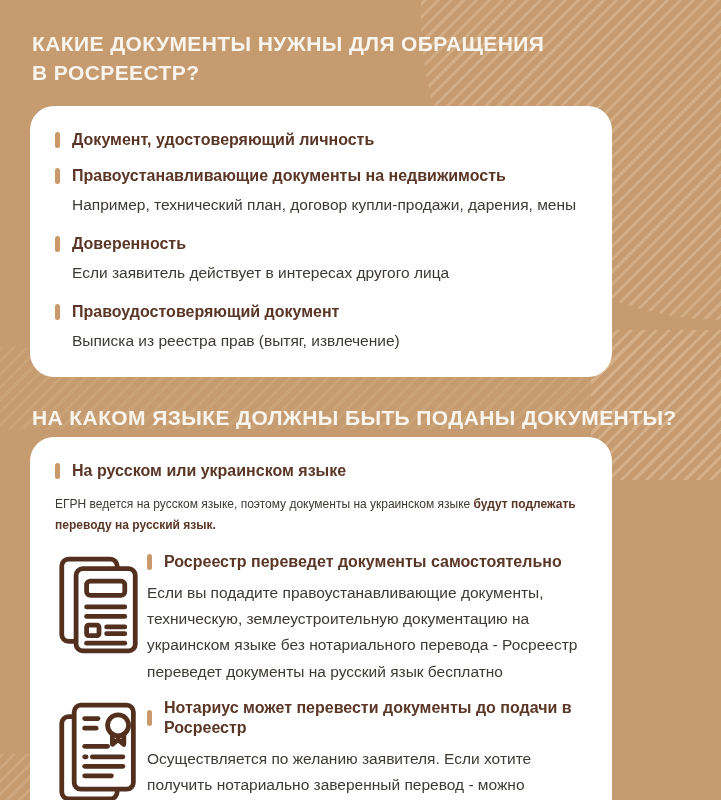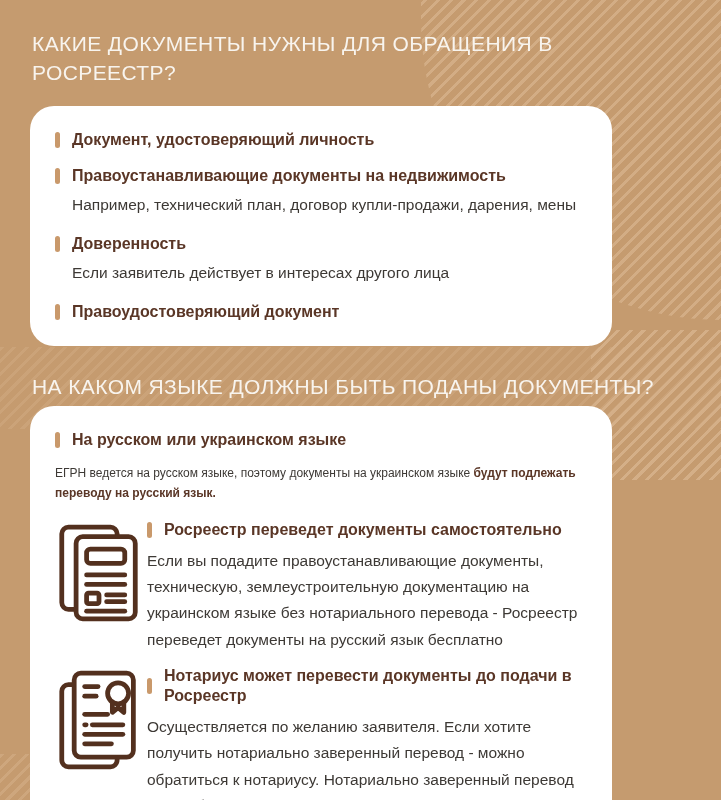--- a/index.html
+++ b/index.html
@@ -17,21 +17,21 @@
     background:repeating-linear-gradient(135deg,#d5b089 0 3px,rgba(0,0,0,0) 3px 9px);
   }
   .deco-top-right{top:-10px;right:0;width:300px;height:330px;border-bottom-left-radius:300px;opacity:.85;}
   .deco-mid-band{top:347px;left:0;width:721px;height:82px;opacity:.38;}
   .deco-mid-right{top:330px;right:0;width:130px;height:150px;opacity:.95;}
   .deco-bottom{bottom:0;left:0;width:415px;height:46px;opacity:.55;}
   
   .content{position:relative;z-index:1;padding:24px 30px 0 30px;}
   .heading{
     color:#f8f4ee;
-    font-weight:400;
+    font-weight:700;
     font-size:21px;
     line-height:1.38;
     letter-spacing:.4px;
     margin:6px 0 18px 2px;
   }
   .heading-1{max-width:530px;}
   .heading-2{margin-top:27px;margin-bottom:4px;white-space:nowrap;font-size:21px;}
   .card{
     background:#ffffff;
     border-radius:24px;
@@ -83,20 +83,21 @@
         <span class="bar"></span>
         <span class="item-title">Доверенность</span>
       </div>
       <div class="item-sub">Если заявитель действует в интересах другого лица</div>
     </div>
     <div class="item">
       <div class="title-row">
         <span class="bar"></span>
         <span class="item-title">Правоудостоверяющий документ</span>
       </div>
+      <div class="item-sub">Выписка из реестра прав (вытяг, извлечение)</div>
     </div>
   </div>
 
   <div class="heading heading-2">НА КАКОМ ЯЗЫКЕ ДОЛЖНЫ БЫТЬ ПОДАНЫ ДОКУМЕНТЫ?</div>
 
   <div class="card">
     <div class="title-row">
       <span class="bar"></span>
       <span class="item-title">На русском или украинском языке</span>
     </div>

